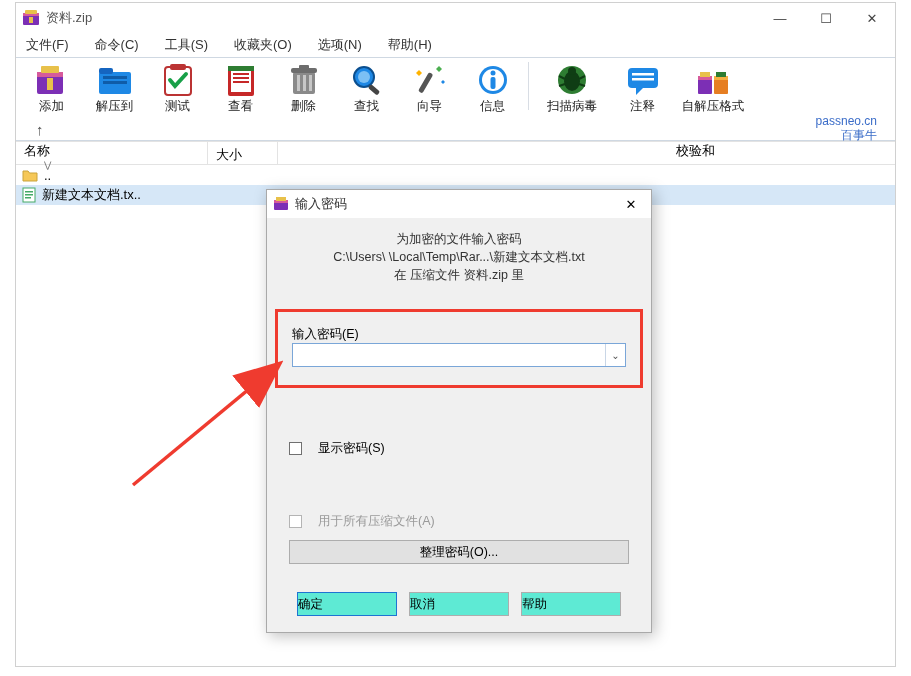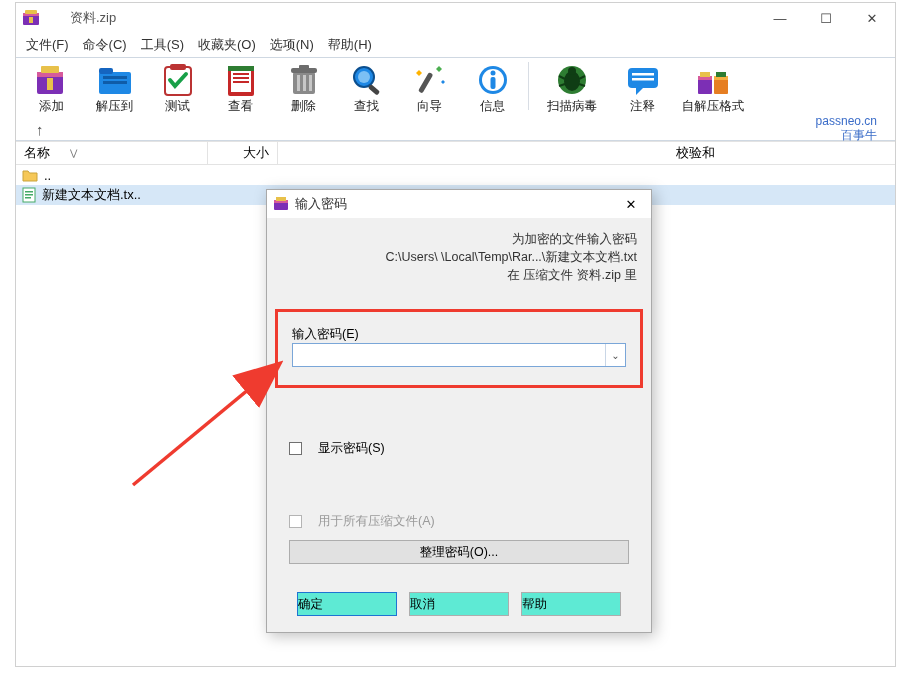--- a/index.html
+++ b/index.html
@@ -23,31 +23,31 @@
     border: 1px solid #d0d0d0;
   }
   .titlebar {
     height: 30px;
     display: flex;
     align-items: center;
     padding: 0 0 0 6px;
     background: #fff;
   }
   .title-icon { width: 18px; height: 18px; margin-right: 6px; }
-  .title-text { flex: 1; color: #555; font-size: 13px; margin-left: 24px; }
+  .title-text { flex: 1; color: #555; font-size: 13px; }
   .winbtn {
     width: 46px; height: 30px;
     display: flex; align-items: center; justify-content: center;
     color: #444;
   }
   .menubar {
     height: 24px;
     display: flex;
     align-items: center;
-    gap: 2px;
+    gap: 14px;
     padding: 0 4px;
     color: #333;
   }
   .menubar span { padding: 2px 6px; }
   .toolbar-wrap {
     border: 1px solid #cfd8e2;
     border-left: none; border-right: none;
     padding: 2px 4px 0 4px;
     position: relative;
   }
@@ -81,23 +81,24 @@
     border-top:1px solid #e3e3e3;
     border-bottom:1px solid #e3e3e3;
     background:#fff;
     height:24px;
     align-items:center;
     font-size:13px;
   }
   .list-header .col {
     border-right:1px solid #e3e3e3;
     padding:0 8px;
-    display:flex; align-items:center;
+    display:flex; 
     height:100%;
     position:relative;
+    flex-direction:column;
   }
   .sort-caret { font-size:9px; color:#777; margin-left:20px;}
   .file-list { padding: 0; }
   .file-row {
     display:flex; align-items:center;
     height:20px;
     padding-left:6px;
     gap:6px;
   }
   .file-row.sel { background:#d6e7f7; }
@@ -115,21 +116,21 @@
     box-shadow: 3px 3px 14px rgba(0,0,0,0.25);
   }
   .dlg-title {
     height:28px; background:#fff;
     display:flex; align-items:center;
     padding-left:6px;
   }
   .dlg-title .t { flex:1; font-size:13px; color:#333; }
   .dlg-close { width:40px; height:28px; display:flex; align-items:center; justify-content:center;}
   .dlg-body { padding: 12px 14px 10px 14px; text-align:center; font-size:12.5px; color:#333; }
-  .dlg-body .line { margin:1px 0; white-space:nowrap; overflow:hidden; text-overflow:ellipsis;text-align:right; }
+  .dlg-body .line { margin:1px 0; white-space:nowrap; overflow:hidden; text-overflow:ellipsis; }
   .pw-group {
     border:3px solid #ef3b2f;
     margin: 14px 8px 4px 8px;
     padding: 14px 14px 18px 14px;
     text-align:left;
     background:#f0f0f0;
   }
   .pw-label { font-size:12.5px;}
   .pw-input-wrap {
     display:flex;

